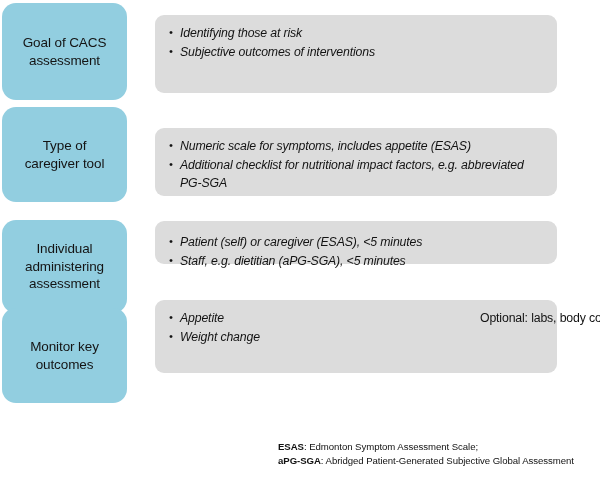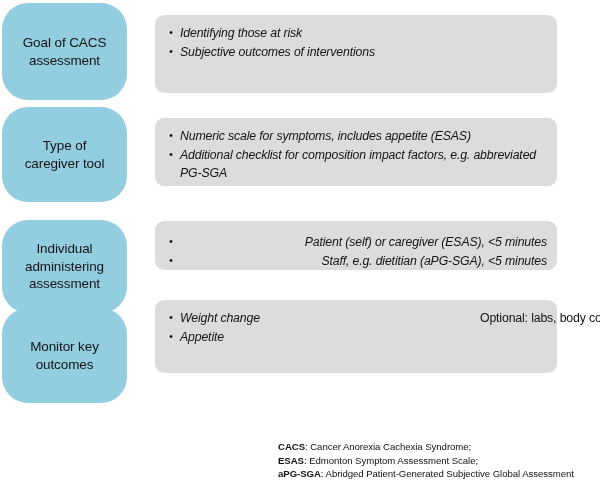--- a/index.html
+++ b/index.html
@@ -29,21 +29,21 @@
     left: 0;
     width: 600px;
   }
 
   
   .label-box {
     position: absolute;
     left: 2px;
     width: 125px;
     background: #92cee0;
-    border-radius: 26px;
+    border-radius: 14px;
     display: flex;
     align-items: center;
     justify-content: center;
     text-align: center;
     box-sizing: border-box;
     padding: 4px 8px;
   }
   .label-text {
     font-size: 13.5px;
     line-height: 1.32;
@@ -137,64 +137,61 @@
     </div>
   </div>
 
   <div class="row" style="top:0px;">
     <div class="label-box" style="top:107px; height:95px;">
       <div class="label-text">
         <span>Type of</span><br>
         <span>caregiver tool</span>
       </div>
     </div>
-    <div class="content-box" style="top:118px; height:68px;">
+    <div class="content-box" style="top:128px; height:68px;">
       <ul class="bullet-list">
         <li class="bullet-item">Numeric scale for symptoms, includes appetite (ESAS)</li>
-        <li class="bullet-item">Additional checklist for composition impact factors, e.g. abbreviated PG-SGA</li>
+        <li class="bullet-item">Additional checklist for nutritional impact factors, e.g. abbreviated PG-SGA</li>
       </ul>
     </div>
   </div>
 
   <div class="row" style="top:0px;">
     <div class="label-box" style="top:220px; height:93px;">
       <div class="label-text">
         <span>Individual</span><br>
         <span>administering</span><br>
         <span>assessment</span>
       </div>
     </div>
-    <div class="content-box" style="top:221px; height:49px; padding-top:12px;text-align:right;">
+    <div class="content-box" style="top:221px; height:43px; padding-top:12px;">
       <ul class="bullet-list">
         <li class="bullet-item">Patient (self) or caregiver (ESAS), &lt;5 minutes</li>
         <li class="bullet-item">Staff, e.g. dietitian  (aPG-SGA), &lt;5 minutes</li>
       </ul>
     </div>
   </div>
 
   <div class="row" style="top:0px;">
     <div class="label-box" style="top:308px; height:95px;text-align:center;">
       <div class="label-text">
         <span>Monitor key</span><br>
         <span>outcomes</span>
       </div>
     </div>
     <div class="content-box" style="top:300px; height:73px;">
       <ul class="bullet-list">
+        <li class="bullet-item">Appetite</li>
         <li class="bullet-item">Weight change</li>
-        <li class="bullet-item">Appetite</li>
       </ul>
       <div class="aside-note">Optional: labs, body composition</div>
     </div>
   </div>
 
   <div class="legend">
-    <div class="legend-line">
-      <span class="legend-abbr">CACS</span><span>: Cancer Anorexia  Cachexia Syndrome;</span>
-    </div>
     <div class="legend-line">
       <span class="legend-abbr">ESAS</span><span>: Edmonton  Symptom  Assessment Scale;</span>
     </div>
     <div class="legend-line">
       <span class="legend-abbr">aPG-SGA</span><span>: Abridged Patient-Generated  Subjective  Global Assessment</span>
     </div>
   </div>
 
 </div>
 

